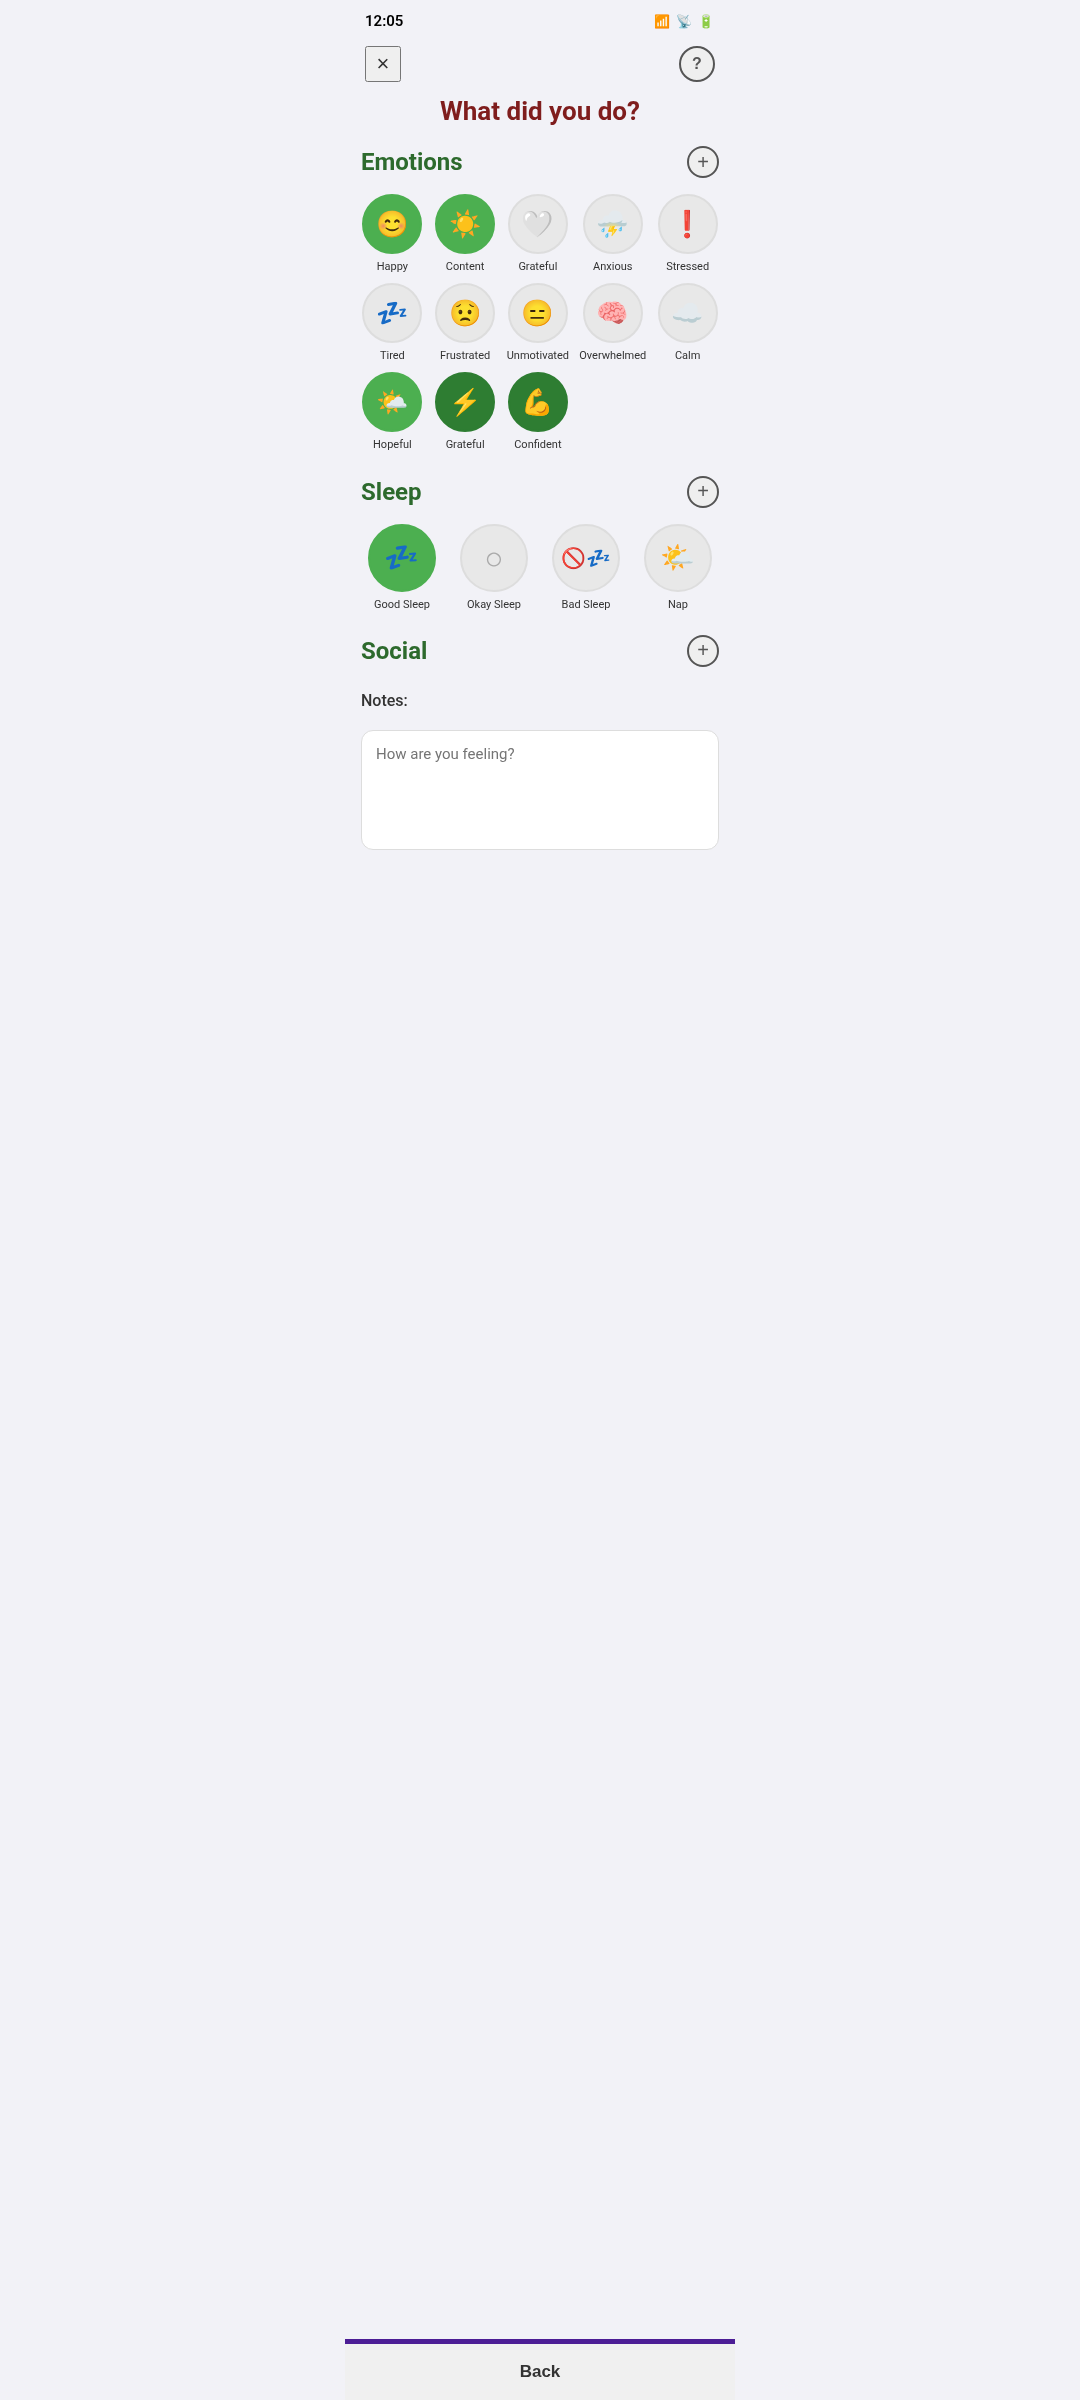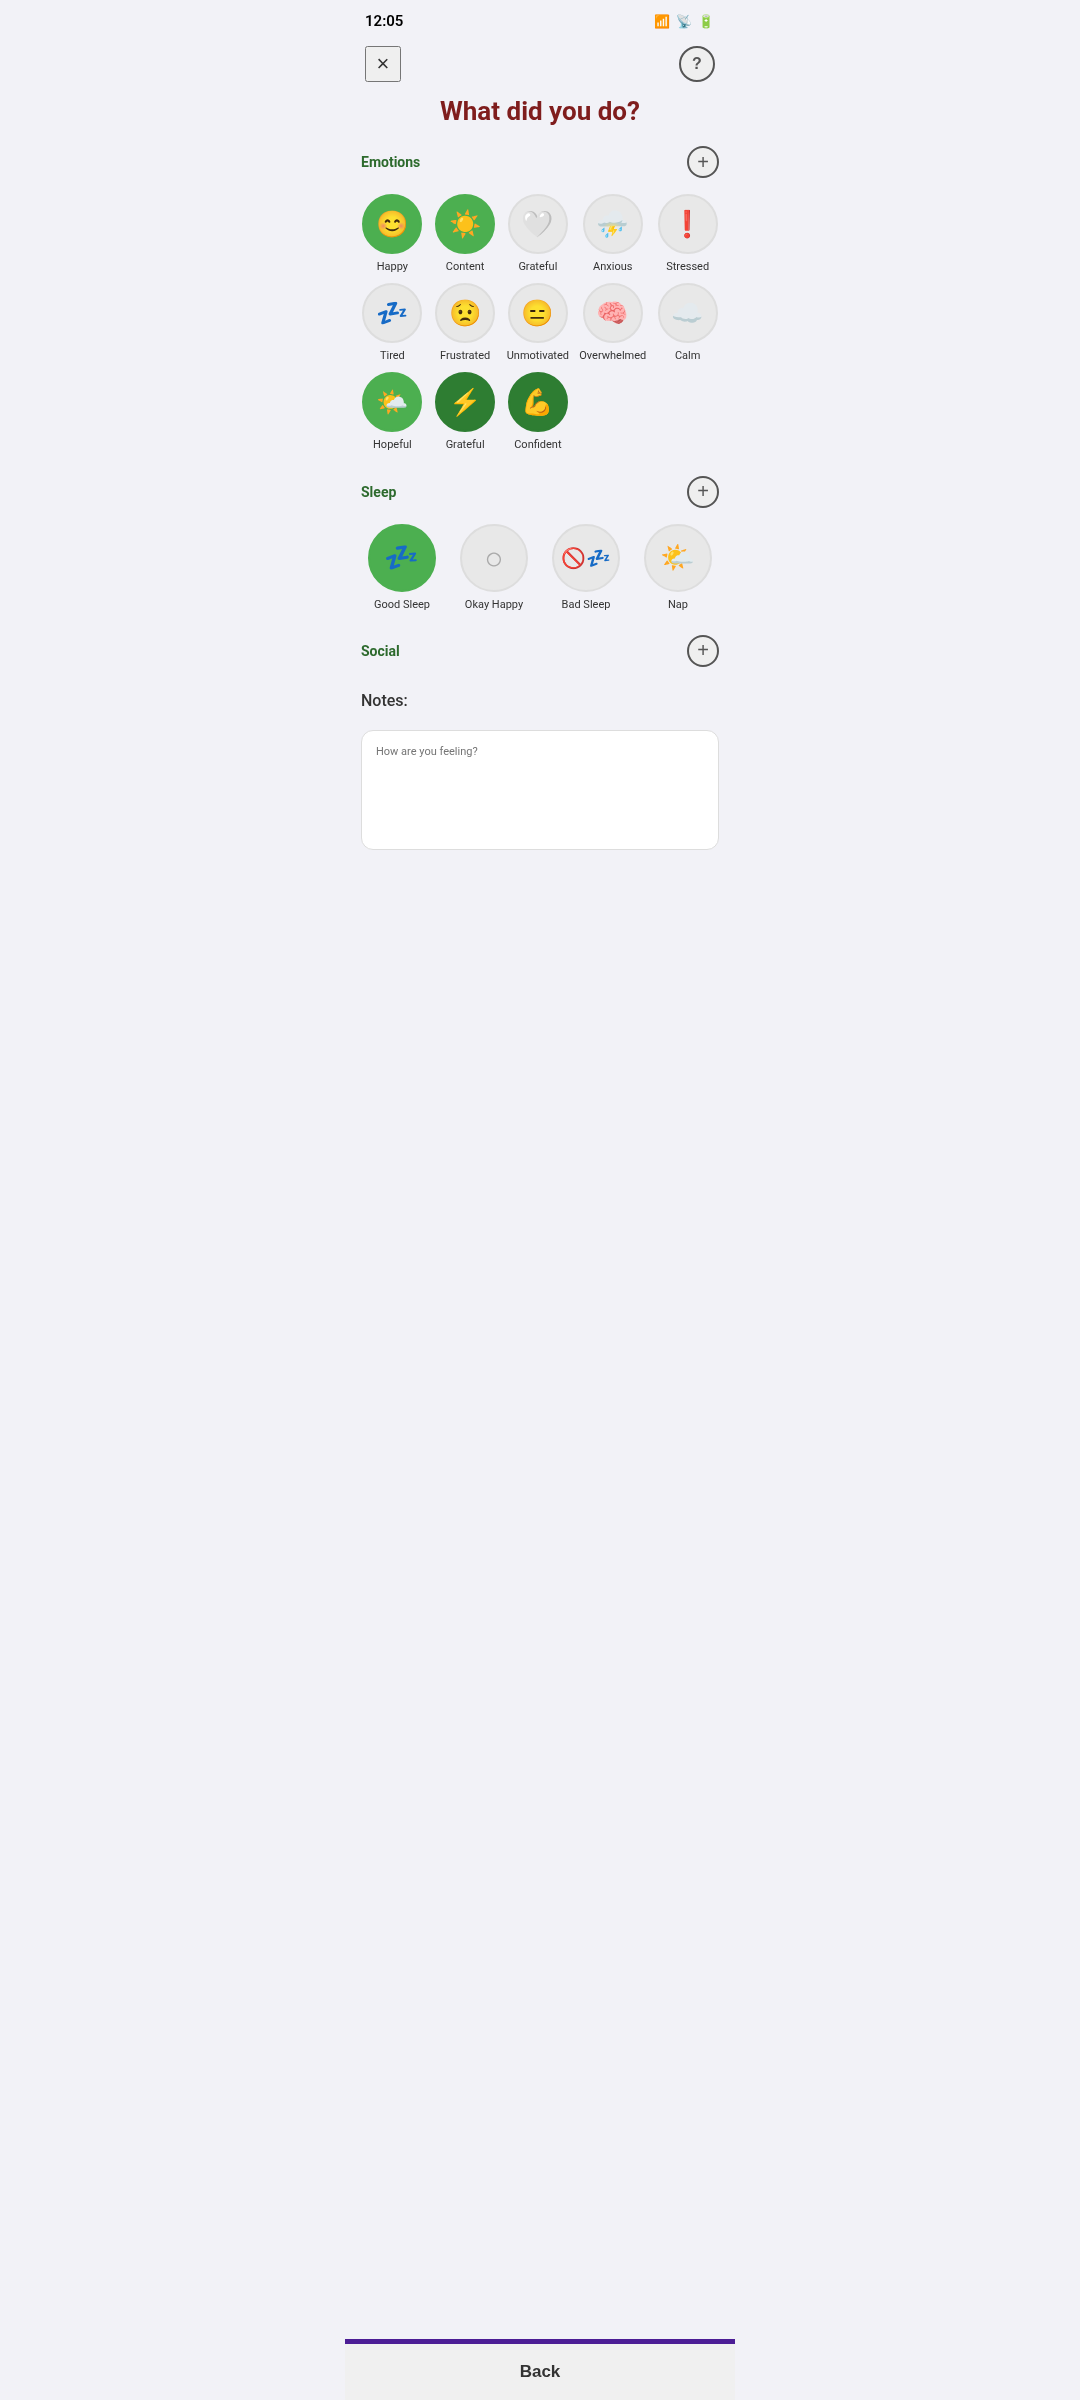--- a/index.html
+++ b/index.html
@@ -88,21 +88,21 @@
     .section {
       margin-bottom: 24px;
     }
     .section-header {
       display: flex;
       justify-content: space-between;
       align-items: center;
       margin-bottom: 16px;
     }
     .section-title {
-      font-size: 14px;
+      font-size: 24px;
       font-weight: 700;
       color: #2d6a2d;
     }
     .add-btn {
       width: 32px;
       height: 32px;
       border-radius: 50%;
       border: 2px solid #555;
       display: flex;
       align-items: center;
@@ -193,21 +193,21 @@
       margin-bottom: 20px;
       font-weight: 500;
     }
     .notes-input {
       width: 100%;
       height: 120px;
       border-radius: 12px;
       border: 1px solid #ddd;
       background: #fff;
       padding: 14px;
-      font-size: 11px;
+      font-size: 15px;
       color: #999;
       resize: none;
       outline: none;
       font-family: inherit;
     }
 
     
     .bottom-bar {
       position: fixed;
       bottom: 0;
@@ -336,21 +336,21 @@
       <span class="section-title">Sleep</span>
       <button class="add-btn">+</button>
     </div>
     <div class="sleep-grid">
       <div class="sleep-item">
         <div class="sleep-circle selected">💤</div>
         <span class="sleep-label">Good Sleep</span>
       </div>
       <div class="sleep-item">
         <div class="sleep-circle" style="font-size:32px; color:#aaa;">○</div>
-        <span class="sleep-label">Okay Happy</span>
+        <span class="sleep-label">Okay Sleep</span>
       </div>
       <div class="sleep-item">
         <div class="sleep-circle" style="font-size:20px;">🚫💤</div>
         <span class="sleep-label">Bad Sleep</span>
       </div>
       <div class="sleep-item">
         <div class="sleep-circle">🌤️</div>
         <span class="sleep-label">Nap</span>
       </div>
     </div>

